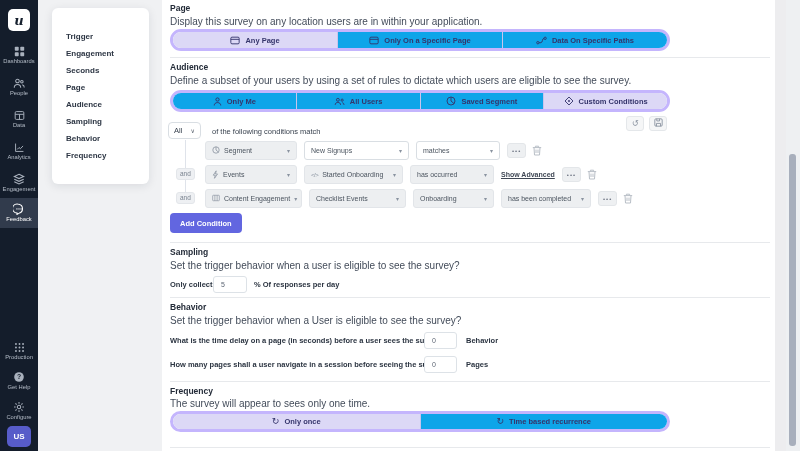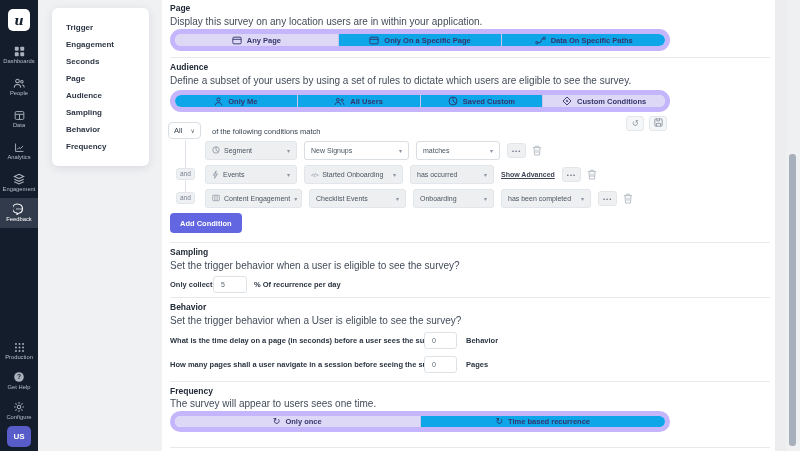--- a/index.html
+++ b/index.html
@@ -17,31 +17,31 @@
   .nav-item svg { display:block; }
   .nav-lbl { font-size:5.8px; color:#b6bec9; line-height:1; white-space:nowrap; }
   .nav-item.active { background:#313b4c; }
   .nav-item.active .nav-lbl { color:#ffffff; }
   .avatar { position:absolute; left:7px; top:426px; width:24px; height:21px; background:#575cc9; border-radius:5px;
             display:flex; align-items:center; justify-content:center; color:#fff; font-size:8px; font-weight:700; }
 
   
   .gutter { position:absolute; left:38px; top:0; width:124px; height:451px; background:#f0f1f3; }
   .float-menu { position:absolute; left:52px; top:8px; width:97px; background:#fff; border-radius:6px;
-                box-shadow:0 2px 10px rgba(20,30,50,.10); padding:11px 0; z-index:6; }
+                box-shadow:0 2px 10px rgba(20,30,50,.10); padding:20px 0; z-index:6; }
   .float-menu .mi { padding:4px 14px; font-size:8px; font-weight:700; color:#2d3644; cursor:pointer; white-space:nowrap; }
 
   
   .content { position:absolute; left:162px; top:0; width:613px; height:451px; background:#fff; }
   .sec-title { position:absolute; left:8px; font-size:8.5px; font-weight:700; color:#232b38; }
   .sec-desc  { position:absolute; left:8px; font-size:10px; color:#434c5a; }
   .divider { position:absolute; left:8px; width:600px; height:1px; background:#e7e9ec; }
 
   
-  .seg-group { position:absolute; left:8px; width:500px; height:22px; border:5px solid #c4b5fd; border-radius:11px;
+  .seg-group { position:absolute; left:8px; width:500px; height:22px; border:3px solid #c4b5fd; border-radius:11px;
                display:flex; overflow:hidden; background:#fff; }
   .seg { flex:1; display:flex; align-items:center; justify-content:center; gap:5px; font-size:7.5px; font-weight:700;
          color:#35356b; border-right:1px solid #c8c4ed; cursor:pointer; background:#0ea5e9; white-space:nowrap; }
   .seg:last-child { border-right:none; }
   .seg.sel { background:#dcd8f6; }
   .seg svg { display:block; }
   .refresh-glyph { font-size:9px; font-weight:400; line-height:1; }
 
   
   .select-all { position:absolute; left:6px; top:122px; width:33px; height:17px; border:1px solid #d9dee3; border-radius:4px;
@@ -264,21 +264,21 @@
           </span>
         <span>All Users</span>
       </div>
       <div class="seg">
         <span>
             <svg width="10" height="10" viewBox="0 0 12 12" fill="none" stroke="#35356b" stroke-width="1.1">
               <circle cx="6" cy="6" r="4.8"></circle>
               <path d="M6 6V1.2M6 6l3.6 3.1"></path>
             </svg>
           </span>
-        <span>Saved Custom</span>
+        <span>Saved Segment</span>
       </div>
       <div class="seg sel">
         <span>
             <svg width="10" height="10" viewBox="0 0 12 12" fill="none" stroke="#35356b" stroke-width="1.1">
               <path d="M6 1.2 10.8 6 6 10.8 1.2 6z"></path>
               <circle cx="6" cy="6" r="1.1" fill="#35356b" stroke="none"></circle>
             </svg>
           </span>
         <span>Custom Conditions</span>
       </div>
@@ -393,35 +393,35 @@
       </div>
     </div>
 
     <button class="add-btn">Add Condition</button>
     <div class="divider" style="top:242px"></div>
 
     <div class="sec-title" style="top:247px">Sampling</div>
     <div class="sec-desc" style="top:260px">Set the trigger behavior when a user is eligible to see the survey?</div>
     <div class="q-label" style="left:8px; top:280px">Only collect</div>
     <input class="num-input" style="left: 51px; top: 276px; width: 34px;" value="5">
-    <div class="q-label" style="left:92px; top:280px">% Of recurrence per day</div>
+    <div class="q-label" style="left:92px; top:280px">% Of responses per day</div>
     <div class="divider" style="top:297px"></div>
 
     <div class="sec-title" style="top:302px">Behavior</div>
     <div class="sec-desc" style="top:315px">Set the trigger behavior when a User is eligible to see the survey?</div>
     <div class="q-label" style="left:8px; top:336px">What is the time delay on a page (in seconds) before a user sees the survey?</div>
     <input class="num-input" style="left: 262px; top: 332px; width: 33px;" value="0">
     <div class="q-label" style="left:304px; top:336px">Behavior</div>
     <div class="q-label" style="left:8px; top:360px">How many pages shall a user navigate in a session before seeing the survey?</div>
     <input class="num-input" style="left: 262px; top: 356px; width: 33px;" value="0">
     <div class="q-label" style="left:304px; top:360px">Pages</div>
     <div class="divider" style="top:381px"></div>
 
     <div class="sec-title" style="top:386px">Frequency</div>
-    <div class="sec-desc" style="top:398px">The survey will appear to users sees one time.</div>
+    <div class="sec-desc" style="top:398px">The survey will appear to sees only one time.</div>
     <div class="seg-group" style="top:411px; height:21px">
       <div class="seg sel">
         <span class="refresh-glyph">↻</span>
         <span>Only once</span>
       </div>
       <div class="seg">
         <span class="refresh-glyph">↻</span>
         <span>Time based recurrence</span>
       </div>
     </div>

